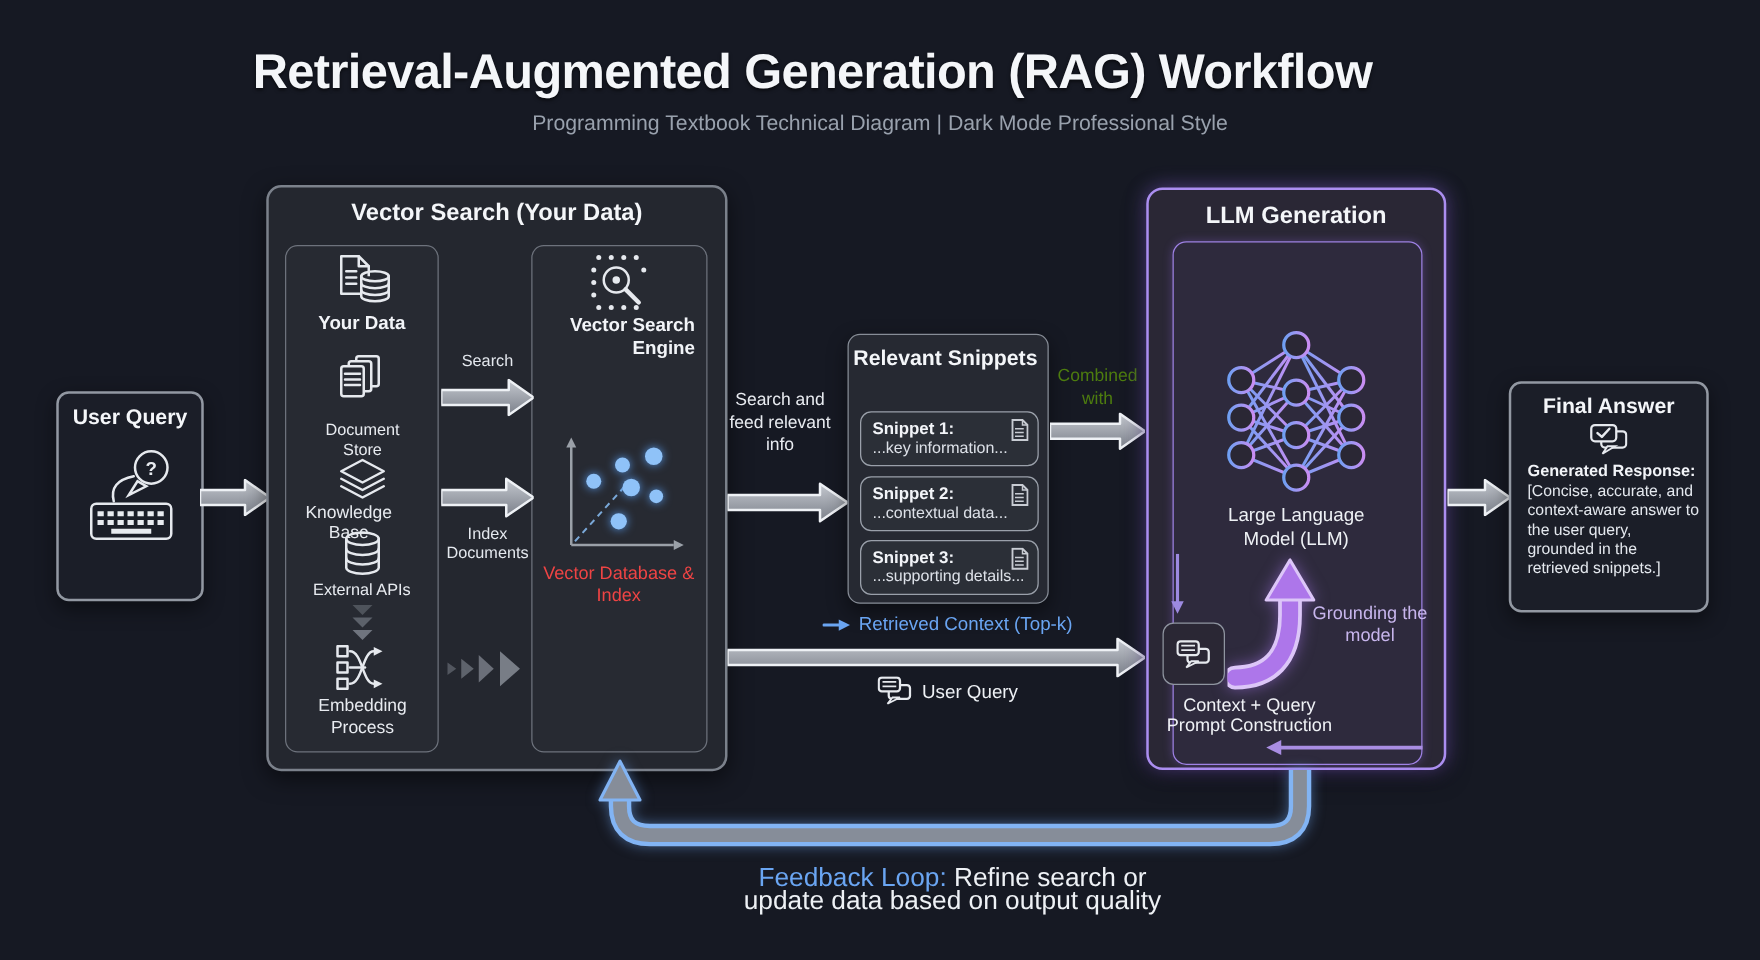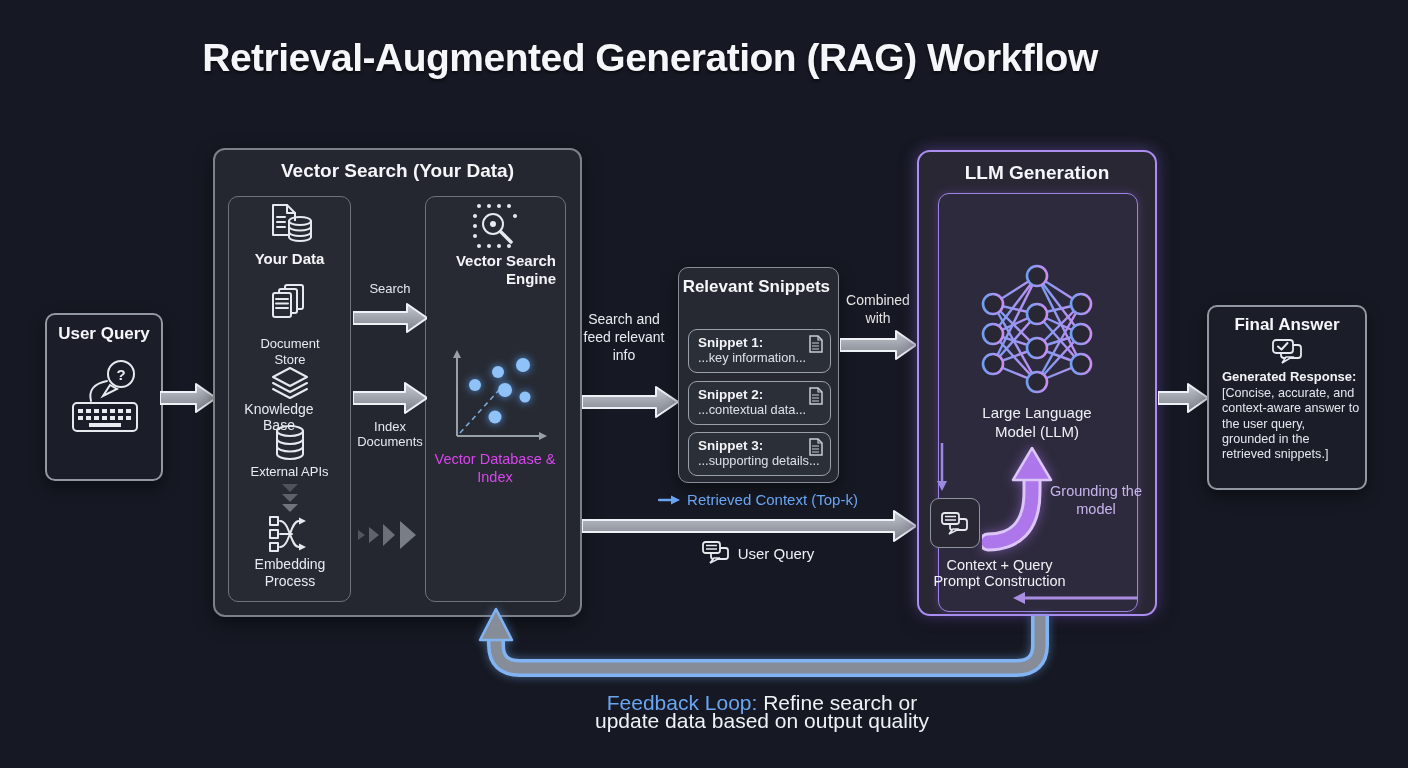--- a/index.html
+++ b/index.html
@@ -62,20 +62,21 @@
           <stop offset="1" stop-color="#7b808a"></stop>
       </linearGradient>
       <linearGradient id="nnGrad" x1="0" y1="0" x2="1" y2="0">
         <stop offset="0" stop-color="#6f9ff2"></stop>
           <stop offset="1" stop-color="#c98df2"></stop>
       </linearGradient>
     </defs>
   </svg>
 
   <div class="abs page-title">Retrieval-Augmented Generation (RAG) Workflow</div>
+  <div class="abs page-subtitle">Programming Textbook Technical Diagram | Dark Mode Professional Style</div>
 
   <div class="box outline-box" style="left:45px;top:313px;width:118px;height:168px;">
     <div class="abs box-title" style="left:0;top:9px;width:114px;text-align:center;">User Query</div>
     <svg class="abs" style="left:16px;top:42px;" width="84" height="78" viewBox="0 0 84 78">
       <path class="icon-line" stroke-width="2.5" d="M44,24 Q24,28 28,44"></path>
       <circle class="icon-line" stroke-width="2.5" cx="58" cy="17" r="13"></circle>
       <polygon points="47,28 40,39 54,32" fill="#1b1e28" stroke="#e6e9ee" stroke-width="2"></polygon>
       <text x="58" y="23" font-size="15" font-weight="700" fill="#e8ebf0" text-anchor="middle">?</text>
       <rect class="icon-line" stroke-width="2.5" x="10" y="46" width="64" height="28" rx="4"></rect>
       <g fill="#e8ebf0">
@@ -190,21 +191,21 @@
     <line x1="23" y1="85" x2="62" y2="42" stroke="#7aa8d8" stroke-width="1.6" stroke-dasharray="5,4"></line>
     <g fill="#8fc2f8" style="filter:drop-shadow(0 0 4px rgba(90,160,245,.9));">
       <circle cx="38" cy="37" r="6"></circle>
         <circle cx="61" cy="24" r="6"></circle>
         <circle cx="86" cy="17" r="7"></circle>
       <circle cx="68" cy="42" r="7"></circle>
         <circle cx="88" cy="49" r="5.5"></circle>
         <circle cx="58" cy="69" r="6.5"></circle>
     </g>
   </svg>
-  <div class="abs" style="left:430px;top:450px;width:130px;text-align:center;font-size:14.5px;line-height:18px;color:#d946ef;">Vector Database &amp; Index</div>
+  <div class="abs" style="left:430px;top:450px;width:130px;text-align:center;font-size:14.5px;line-height:18px;color:#ef4444;">Vector Database &amp; Index</div>
 
   <div class="abs small-note" style="left:353px;top:281px;width:74px;text-align:center;">Search</div>
   <svg class="abs" style="left:353px;top:303px;" width="74" height="30">
     <polygon points="0,9 54,9 54,1 74,15 54,29 54,21 0,21" fill="url(#arrowGrad)" stroke="#eef1f5" stroke-width="2" stroke-linejoin="round"></polygon>
   </svg>
   <svg class="abs" style="left:353px;top:381px;" width="74" height="34">
     <polygon points="0,11 52,11 52,2 74,17 52,32 52,23 0,23" fill="url(#arrowGrad)" stroke="#eef1f5" stroke-width="2" stroke-linejoin="round"></polygon>
   </svg>
   <div class="abs small-note" style="left:346px;top:419px;width:88px;text-align:center;">Index Documents</div>
   <svg class="abs" style="left:356px;top:519px;" width="66" height="32" viewBox="0 0 66 32">
@@ -240,21 +241,21 @@
   </div>
   <div class="snippet-card" style="left:688px;top:432px;width:143px;height:44px;">
     <div class="snippet-name">Snippet 3:</div>
     <div class="snippet-text">...supporting details...</div>
     <svg class="abs" style="right:7px;top:5px;" width="15" height="18" viewBox="0 0 15 18">
       <path d="M2,1 h8 l4,4 v12 h-12 z" fill="#2b2f37" stroke="#c8ccd3" stroke-width="1.5"></path>
       <path d="M10,1 v4 h4 M4,8 h7 M4,11 h7 M4,14 h7" fill="none" stroke="#c8ccd3" stroke-width="1.2"></path>
     </svg>
   </div>
 
-  <div class="abs" style="left:840px;top:291px;width:76px;text-align:center;font-size:14px;line-height:18px;color:#e5e5e5;">Combined with</div>
+  <div class="abs" style="left:840px;top:291px;width:76px;text-align:center;font-size:14px;line-height:18px;color:#4d7c0f;">Combined with</div>
   <svg class="abs" style="left:840px;top:330px;" width="76" height="30">
     <polygon points="0,9 56,9 56,1 76,15 56,29 56,21 0,21" fill="url(#arrowGrad)" stroke="#eef1f5" stroke-width="2" stroke-linejoin="round"></polygon>
   </svg>
 
   <div class="abs" style="left:608px;top:491px;width:300px;display:flex;align-items:center;justify-content:center;gap:7px;">
     <svg width="22" height="12" viewBox="0 0 22 12">
       <line x1="1" y1="6" x2="13" y2="6" stroke="#6aa5f2" stroke-width="2.5" stroke-linecap="round"></line>
       <polygon points="13,1.5 22,6 13,10.5" fill="#6aa5f2"></polygon>
     </svg>
     <span class="blue-text" style="font-size:15px;">Retrieved Context (Top-k)</span>

